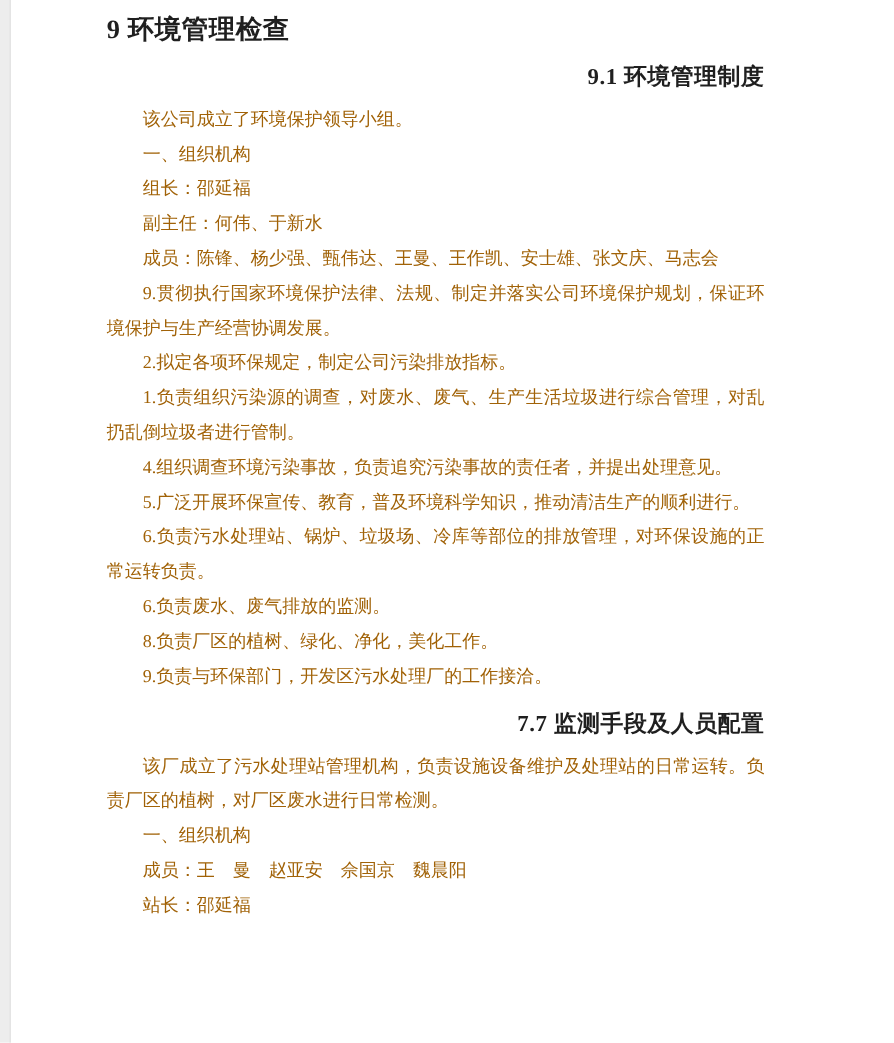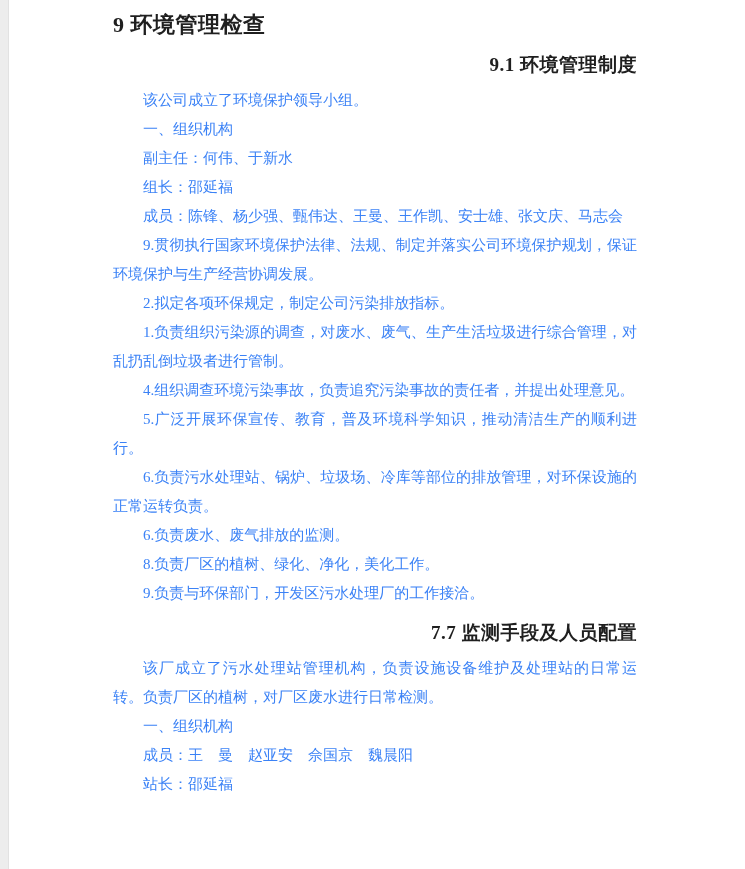--- a/index.html
+++ b/index.html
@@ -24,21 +24,21 @@
     background: #ededed;
     border-right: 1px solid #e2e2e2;
   }
   .page {
     position: absolute;
     left: 0;
     top: 0;
     width: 742px;
     height: 869px;
     box-sizing: border-box;
-    padding: 6px 105px 12px 113px;
+    padding: 6px 105px 12px 89px;
   }
   h1.chapter {
     font-size: 22px;
     line-height: 30px;
     margin: 4px 0 0 0;
     font-weight: bold;
     color: #1f1f1f;
     letter-spacing: 0.5px;
   }
   h2.section {
@@ -49,38 +49,38 @@
     color: #1f1f1f;
     letter-spacing: 0.5px;
     text-align: right;
   }
   p.body-para {
     font-size: 15px;
     line-height: 29px;
     margin: 0;
     text-indent: 2em;
     text-align: justify;
-    color: #3b82f6;
+    color: #a16207;
   }
 </style>
 </head>
 <body>
 
 <div class="left-strip"></div>
 
 <div class="page">
 
   <h1 class="chapter">9 环境管理检查</h1>
 
   <h2 class="section">9.1 环境管理制度</h2>
 
   <p class="body-para">该公司成立了环境保护领导小组。</p>
   <p class="body-para">一、组织机构</p>
+  <p class="body-para">组长：邵延福</p>
   <p class="body-para">副主任：何伟、于新水</p>
-  <p class="body-para">组长：邵延福</p>
   <p class="body-para">成员：陈锋、杨少强、甄伟达、王曼、王作凯、安士雄、张文庆、马志会</p>
   <p class="body-para">9.贯彻执行国家环境保护法律、法规、制定并落实公司环境保护规划，保证环境保护与生产经营协调发展。</p>
   <p class="body-para">2.拟定各项环保规定，制定公司污染排放指标。</p>
   <p class="body-para">1.负责组织污染源的调查，对废水、废气、生产生活垃圾进行综合管理，对乱扔乱倒垃圾者进行管制。</p>
   <p class="body-para">4.组织调查环境污染事故，负责追究污染事故的责任者，并提出处理意见。</p>
   <p class="body-para">5.广泛开展环保宣传、教育，普及环境科学知识，推动清洁生产的顺利进行。</p>
   <p class="body-para">6.负责污水处理站、锅炉、垃圾场、冷库等部位的排放管理，对环保设施的正常运转负责。</p>
   <p class="body-para">6.负责废水、废气排放的监测。</p>
   <p class="body-para">8.负责厂区的植树、绿化、净化，美化工作。</p>
   <p class="body-para">9.负责与环保部门，开发区污水处理厂的工作接洽。</p>

